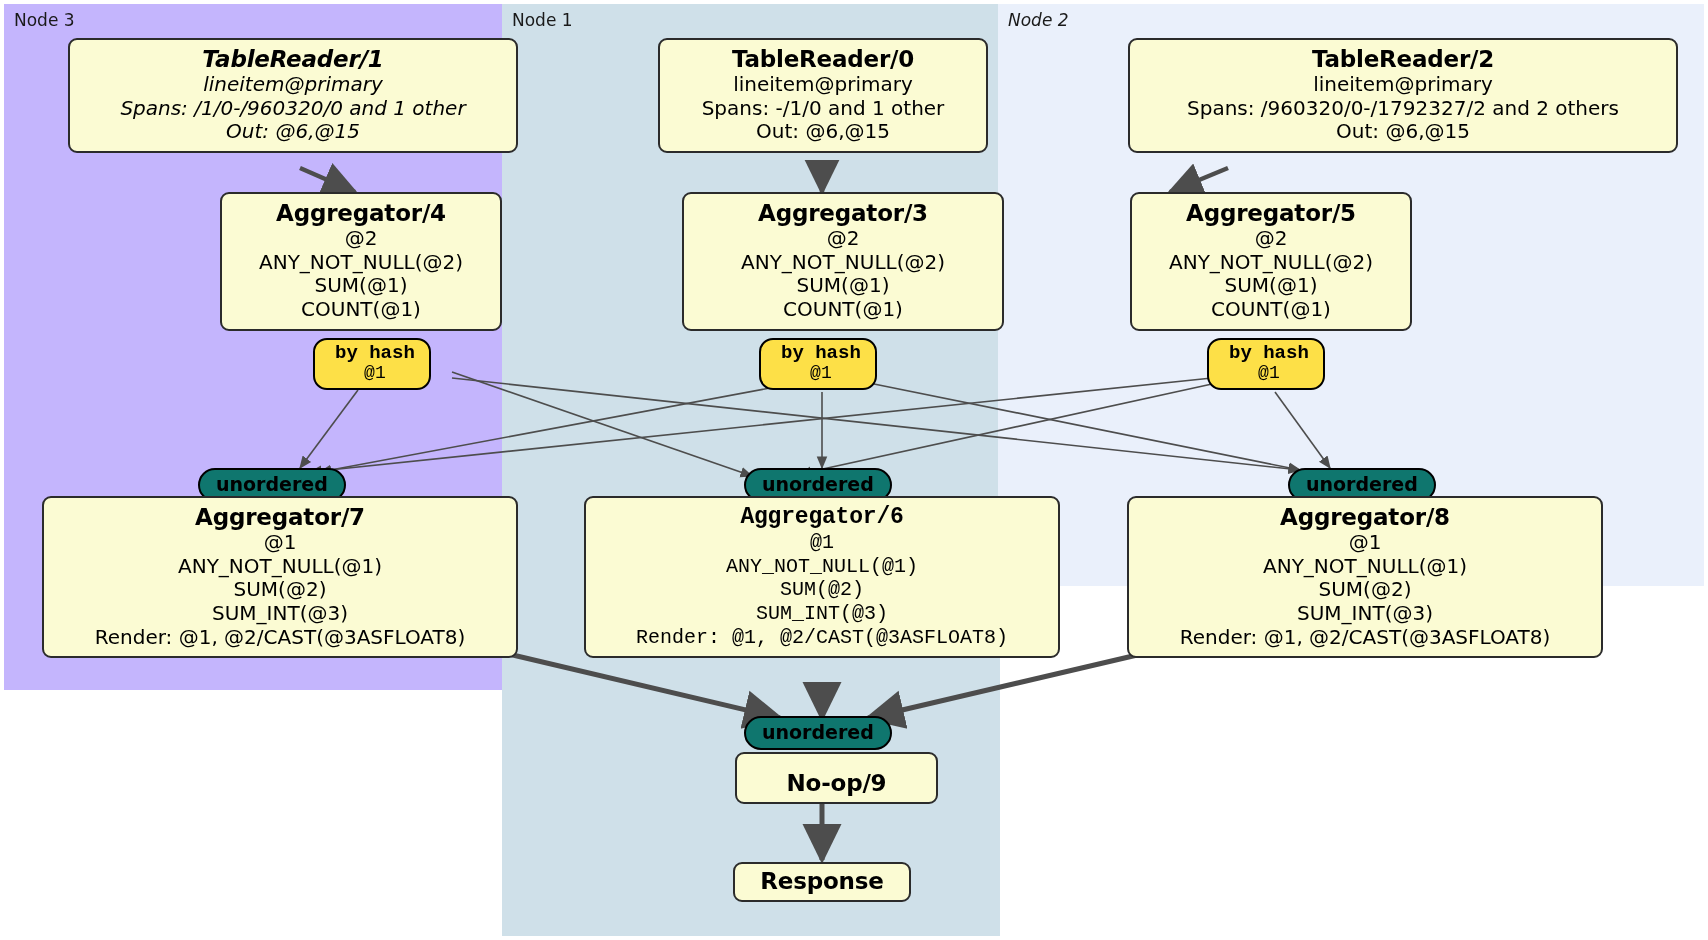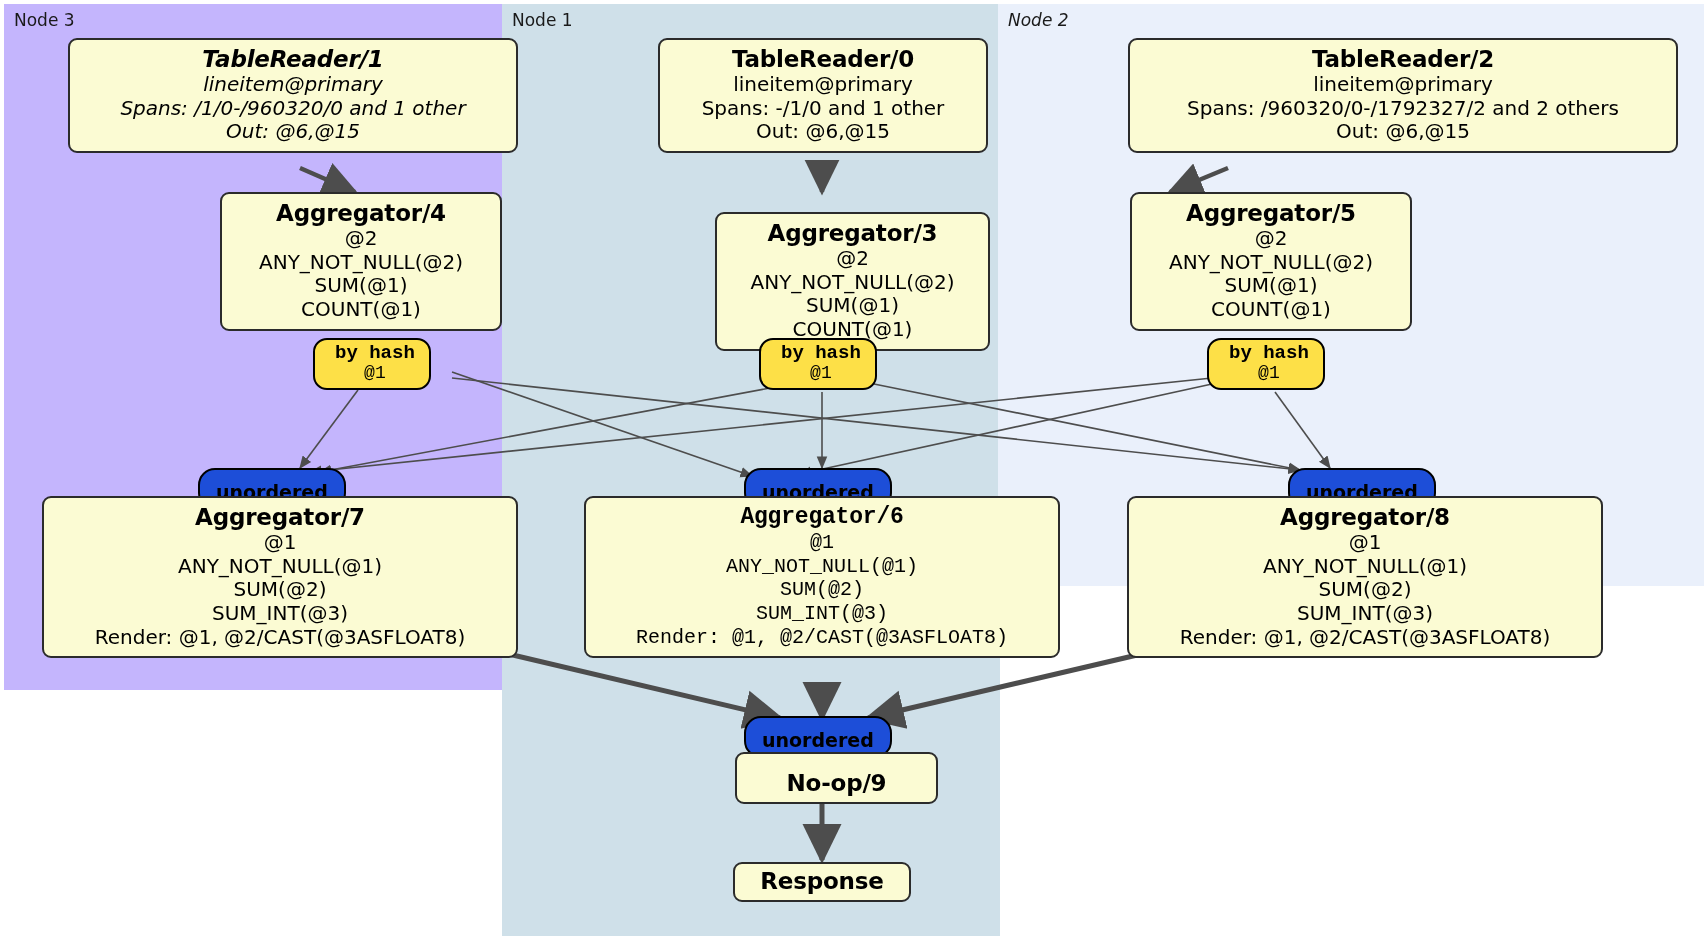--- a/index.html
+++ b/index.html
@@ -91,22 +91,22 @@
     font-size: 18px;
     white-space: nowrap;
   }
   .badge.hash {
     background: #fde047;
     padding: 3px 14px 4px 20px;
     border-radius: 14px;
     font-family: Liberation Mono, monospace;
   }
   .badge.unordered {
-    background: #1d4ed8;
-    padding: 12px 16px 5px 16px;
+    background: #0f766e;
+    padding: 4px 16px 5px 16px;
     border-radius: 17px;
   }
 </style>
 </head>
 <body>
 
 <div id="canvas">
 
   <div class="panel" id="panel-node3">
     <div class="panel-label">Node 3</div>
@@ -184,21 +184,21 @@
     <div class="line">Render: @1, @2/CAST(@3ASFLOAT8)</div>
   </div>
 
   <div class="box" id="tr0" style="left:658px; top:38px; width:330px;">
     <div class="title">TableReader/0</div>
     <div class="line">lineitem@primary</div>
     <div class="line">Spans: -/1/0 and 1 other</div>
     <div class="line">Out: @6,@15</div>
   </div>
 
-  <div class="box" id="agg3" style="left:715px; top:192px; width:275px;margin-top:20px;">
+  <div class="box" id="agg3" style="left:682px; top:192px; width:322px;">
     <div class="title">Aggregator/3</div>
     <div class="line">@2</div>
     <div class="line">ANY_NOT_NULL(@2)</div>
     <div class="line">SUM(@1)</div>
     <div class="line">COUNT(@1)</div>
   </div>
 
   <div class="badge hash" style="left:759px; top:338px;">
     <div class="btitle">by hash</div>
     <div class="bsub">@1</div>

